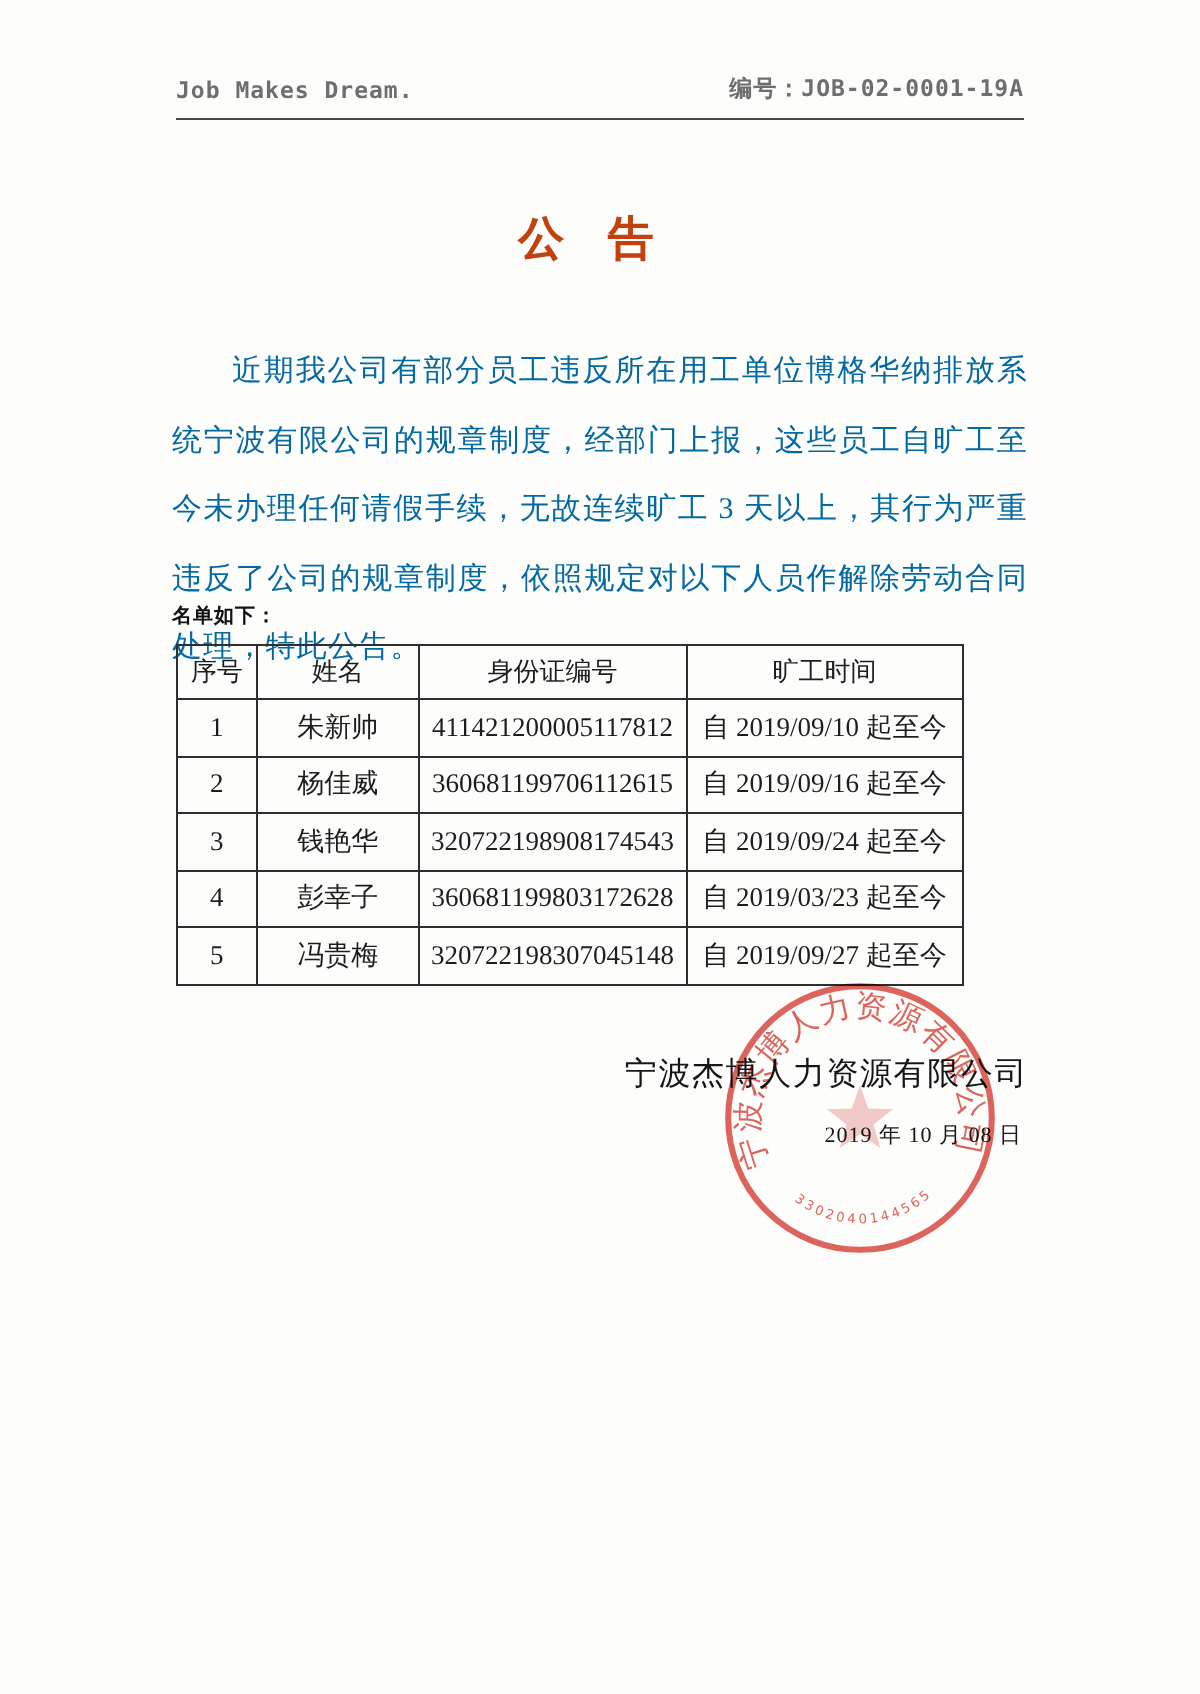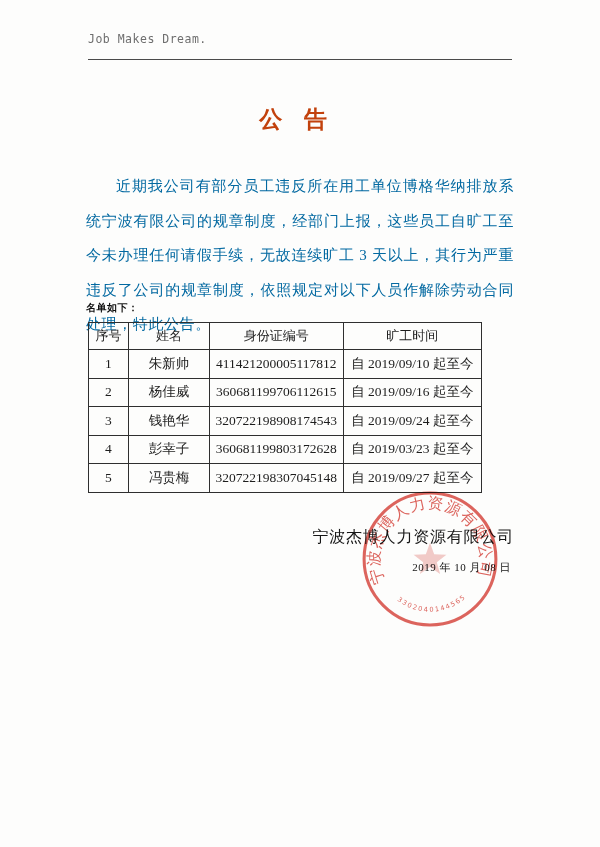--- a/index.html
+++ b/index.html
@@ -12,24 +12,24 @@
     overflow: hidden;
   }
   .page {
     position: absolute; inset: 0;
     background: #fdfdfc;
   }
   
   .doc-header {
     position: absolute; left: 88px; top: 36px; width: 424px; height: 24px;
     border-bottom: 1.5px solid #4a4a4a;
-    display: flex; justify-content: space-between; align-items: center;
-    padding-bottom: 18px;
+    display: flex; justify-content: space-between; align-items: flex-end;
+    padding-bottom: 7px;
     font-family: "DejaVu Sans Mono", "Liberation Mono", monospace;
-    font-size: 11.5px; color: #6e6e6e; letter-spacing: 0.5px;
+    font-size: 11.5px; color: #6e6e6e; letter-spacing: 0.5px; font-weight: bold;
   }
   
   .doc-title {
     position: absolute; left: 0; top: 104px; width: 594px;
     text-align: center;
     font-size: 23px; font-weight: bold; color: #c2410c;
     letter-spacing: 8px;
   }
   
   .doc-body {
@@ -73,20 +73,21 @@
     pointer-events: none;
   }
 </style>
 </head>
 <body>
 
 <div class="page">
 
   <div class="doc-header">
     <span>Job Makes Dream.</span>
+    <span>编号：JOB-02-0001-19A</span>
   </div>
 
   <div class="doc-title">公  告</div>
 
   <p class="doc-body">近期我公司有部分员工违反所在用工单位博格华纳排放系统宁波有限公司的规章制度，经部门上报，这些员工自旷工至今未办理任何请假手续，无故连续旷工 3 天以上，其行为严重违反了公司的规章制度，依照规定对以下人员作解除劳动合同处理，特此公告。</p>
 
   <div class="list-label">名单如下：</div>
 
   <table class="notice-table">
     <colgroup>

